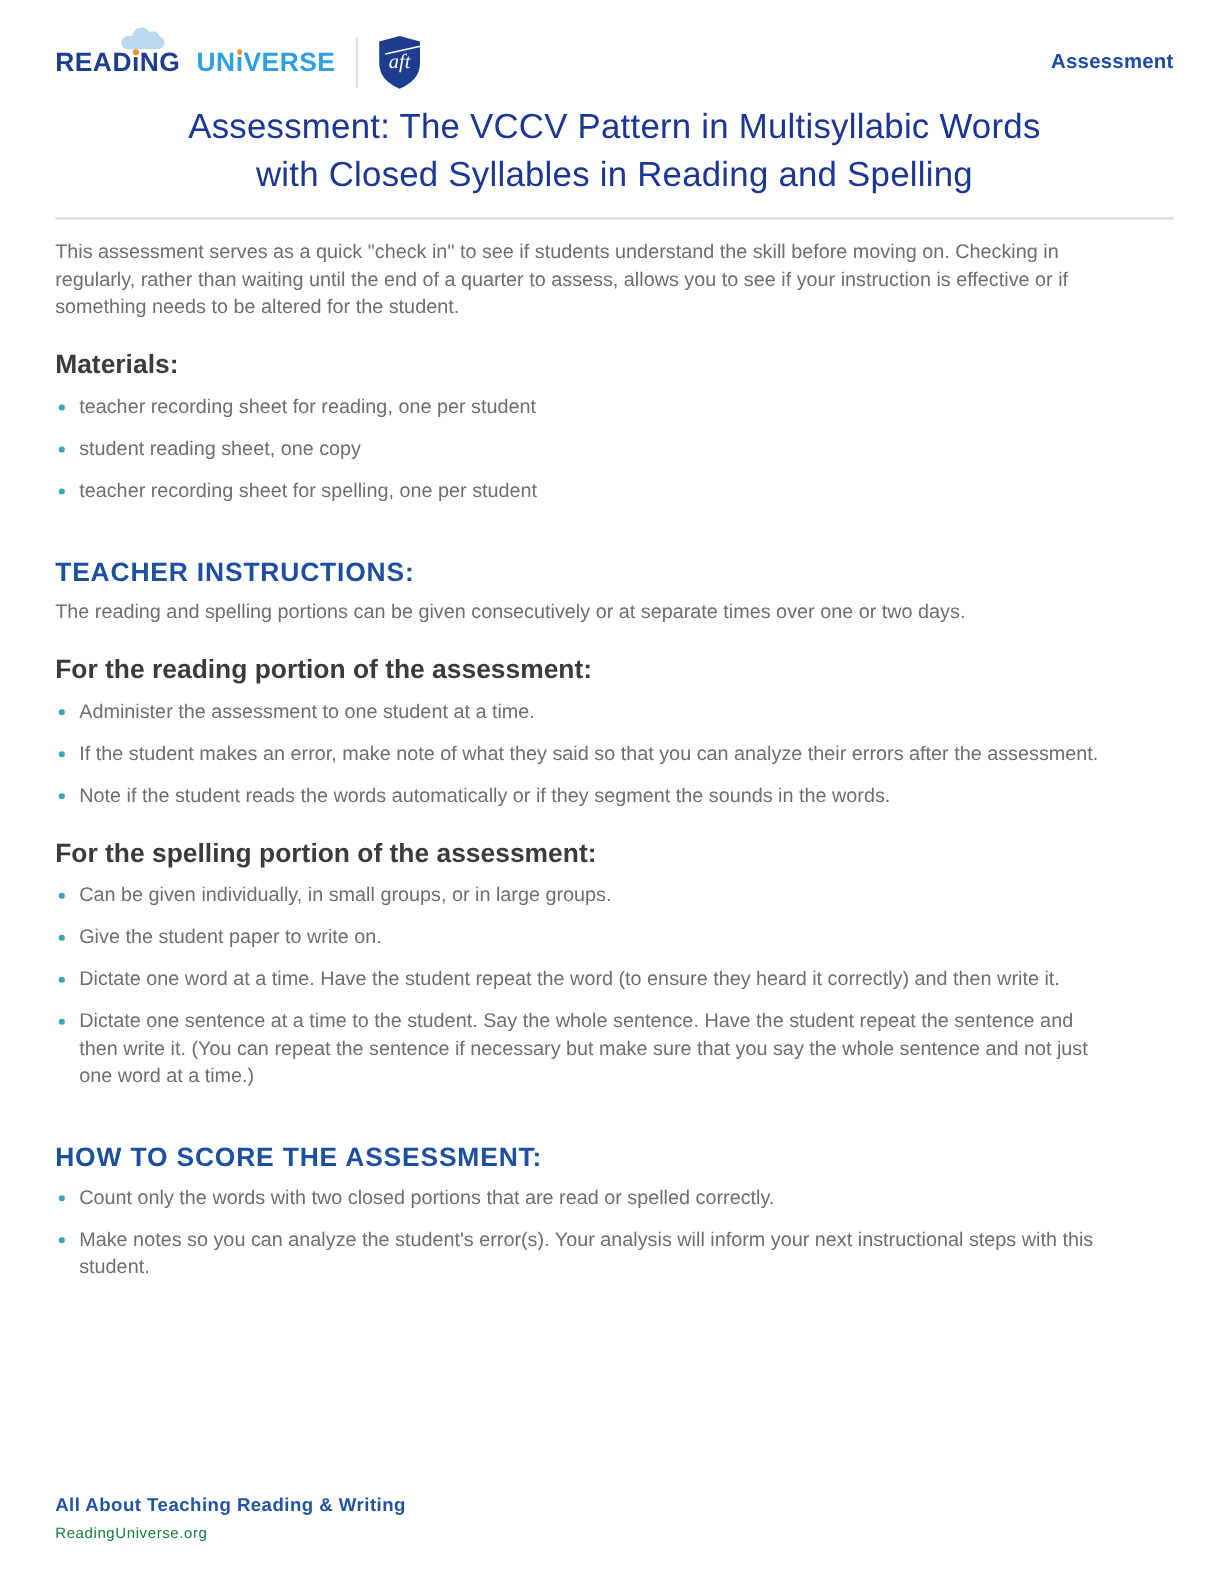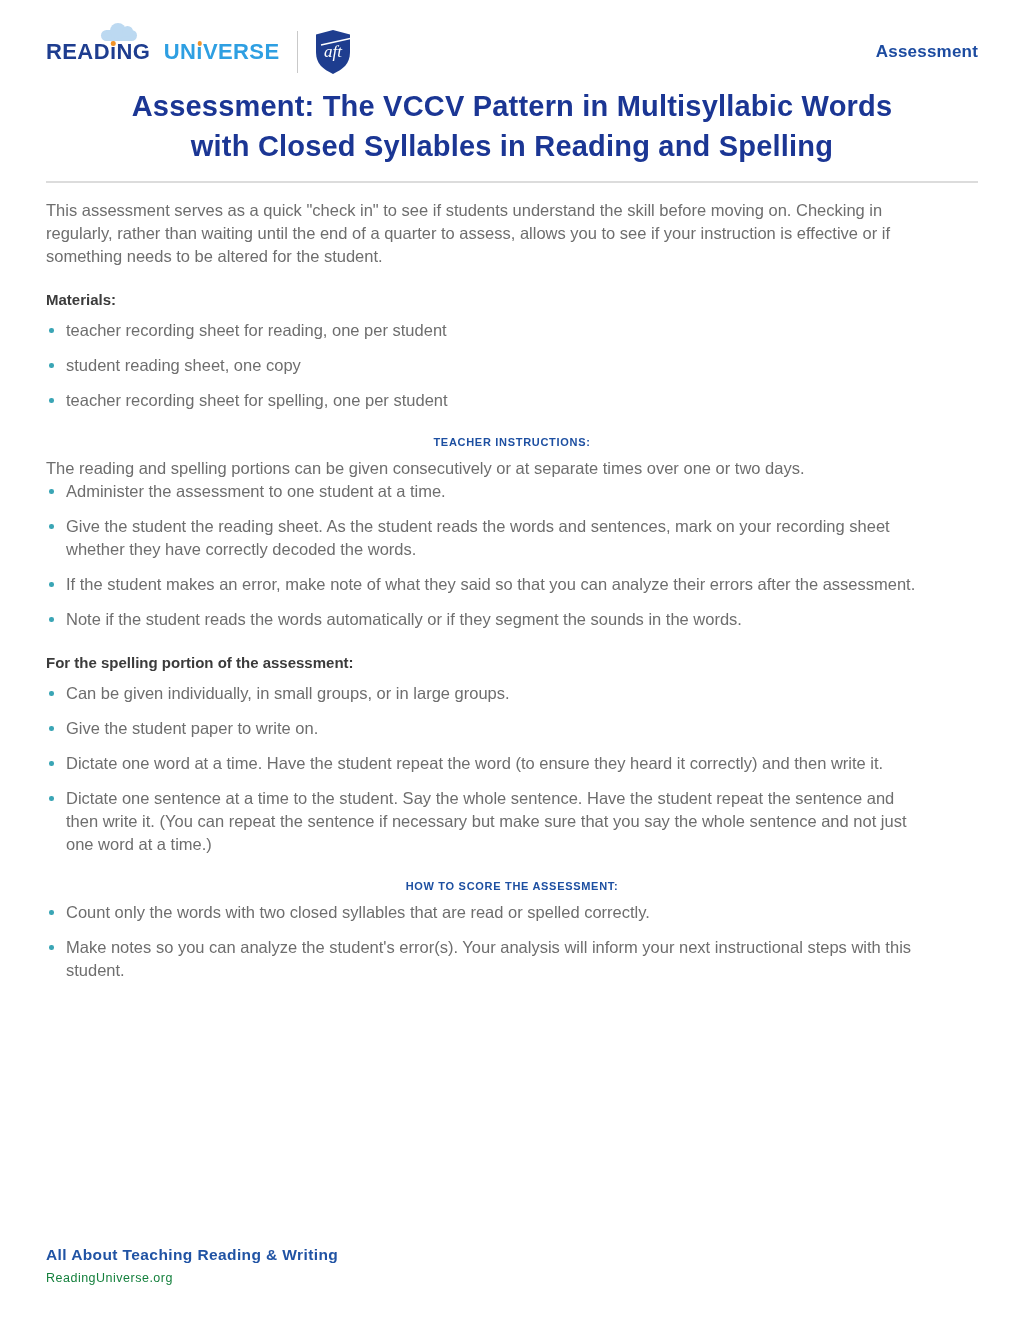--- a/index.html
+++ b/index.html
@@ -78,21 +78,21 @@
     font-weight: bold;
     font-size: 17px;
     letter-spacing: 0.2px;
   }
 
   
   .doc-title {
     margin-top: 10px;
     text-align: center;
     color: #1b3694;
-    font-weight: bold;
+    font-weight: normal;
     font-size: 29px;
     line-height: 40px;
     letter-spacing: 0.2px;
   }
   .title-divider {
     border: none;
     border-top: 2px solid #dcdcdc;
     margin-top: 15px;
   }
 
@@ -100,32 +100,31 @@
   .body-text, .bullet-list li {
     color: #6e6e6e;
     font-size: 16.5px;
     line-height: 23px;
   }
   .intro { margin-top: 16px; max-width: 900px; }
 
   .subhead {
     color: #3b3b3b;
     font-weight: bold;
-    font-size: 15px;
+    font-size: 22px;
     margin-top: 23px;
     margin-bottom: 11px;
   }
   .bluehead {
     color: #1d4fa1;
     font-weight: bold;
-    font-size: 11px;
+    font-size: 22px;
     letter-spacing: 0.7px;
-    margin-top: 24px;
+    margin-top: 43px;
     margin-bottom: 9px;
-    text-align: center;
   }
 
   .bullet-list { list-style: none; }
   .bullet-list li {
     position: relative;
     padding-left: 20px;
     margin-bottom: 12px;
     max-width: 880px;
   }
   .bullet-list li::before {
@@ -195,38 +194,38 @@
   <h3 class="subhead">Materials:</h3>
   <ul class="bullet-list">
     <li>teacher recording sheet for reading, one per student</li>
     <li>student reading sheet, one copy</li>
     <li>teacher recording sheet for spelling, one per student</li>
   </ul>
 
   <h2 class="bluehead">TEACHER INSTRUCTIONS:</h2>
   <p class="body-text">The reading and spelling portions can be given consecutively or at separate times over one or two days.</p>
 
+  <h3 class="subhead">For the reading portion of the assessment:</h3>
   <ul class="bullet-list">
     <li>Administer the assessment to one student at a time.</li>
-    <li>Give the student the reading sheet. As the student reads the words and sentences, mark on your recording sheet whether they have correctly decoded the words.</li>
     <li>If the student makes an error, make note of what they said so that you can analyze their errors after the assessment.</li>
     <li>Note if the student reads the words automatically or if they segment the sounds in the words.</li>
   </ul>
 
   <h3 class="subhead">For the spelling portion of the assessment:</h3>
   <ul class="bullet-list">
     <li>Can be given individually, in small groups, or in large groups.</li>
     <li>Give the student paper to write on.</li>
     <li>Dictate one word at a time. Have the student repeat the word (to ensure they heard it correctly) and then write it.</li>
     <li>Dictate one sentence at a time to the student. Say the whole sentence. Have the student repeat the sentence and then write it. (You can repeat the sentence if necessary but make sure that you say the whole sentence and not just one word at a time.)</li>
   </ul>
 
   <h2 class="bluehead">HOW TO SCORE THE ASSESSMENT:</h2>
   <ul class="bullet-list">
-    <li>Count only the words with two closed syllables that are read or spelled correctly.</li>
+    <li>Count only the words with two closed portions that are read or spelled correctly.</li>
     <li>Make notes so you can analyze the student's error(s). Your analysis will inform your next instructional steps with this student.</li>
   </ul>
 
   <div class="footer">
     <div class="f-left">
       <div class="f-title">All About Teaching Reading &amp; Writing</div>
       <div class="f-sub">ReadingUniverse.org</div>
     </div>
   </div>
 

